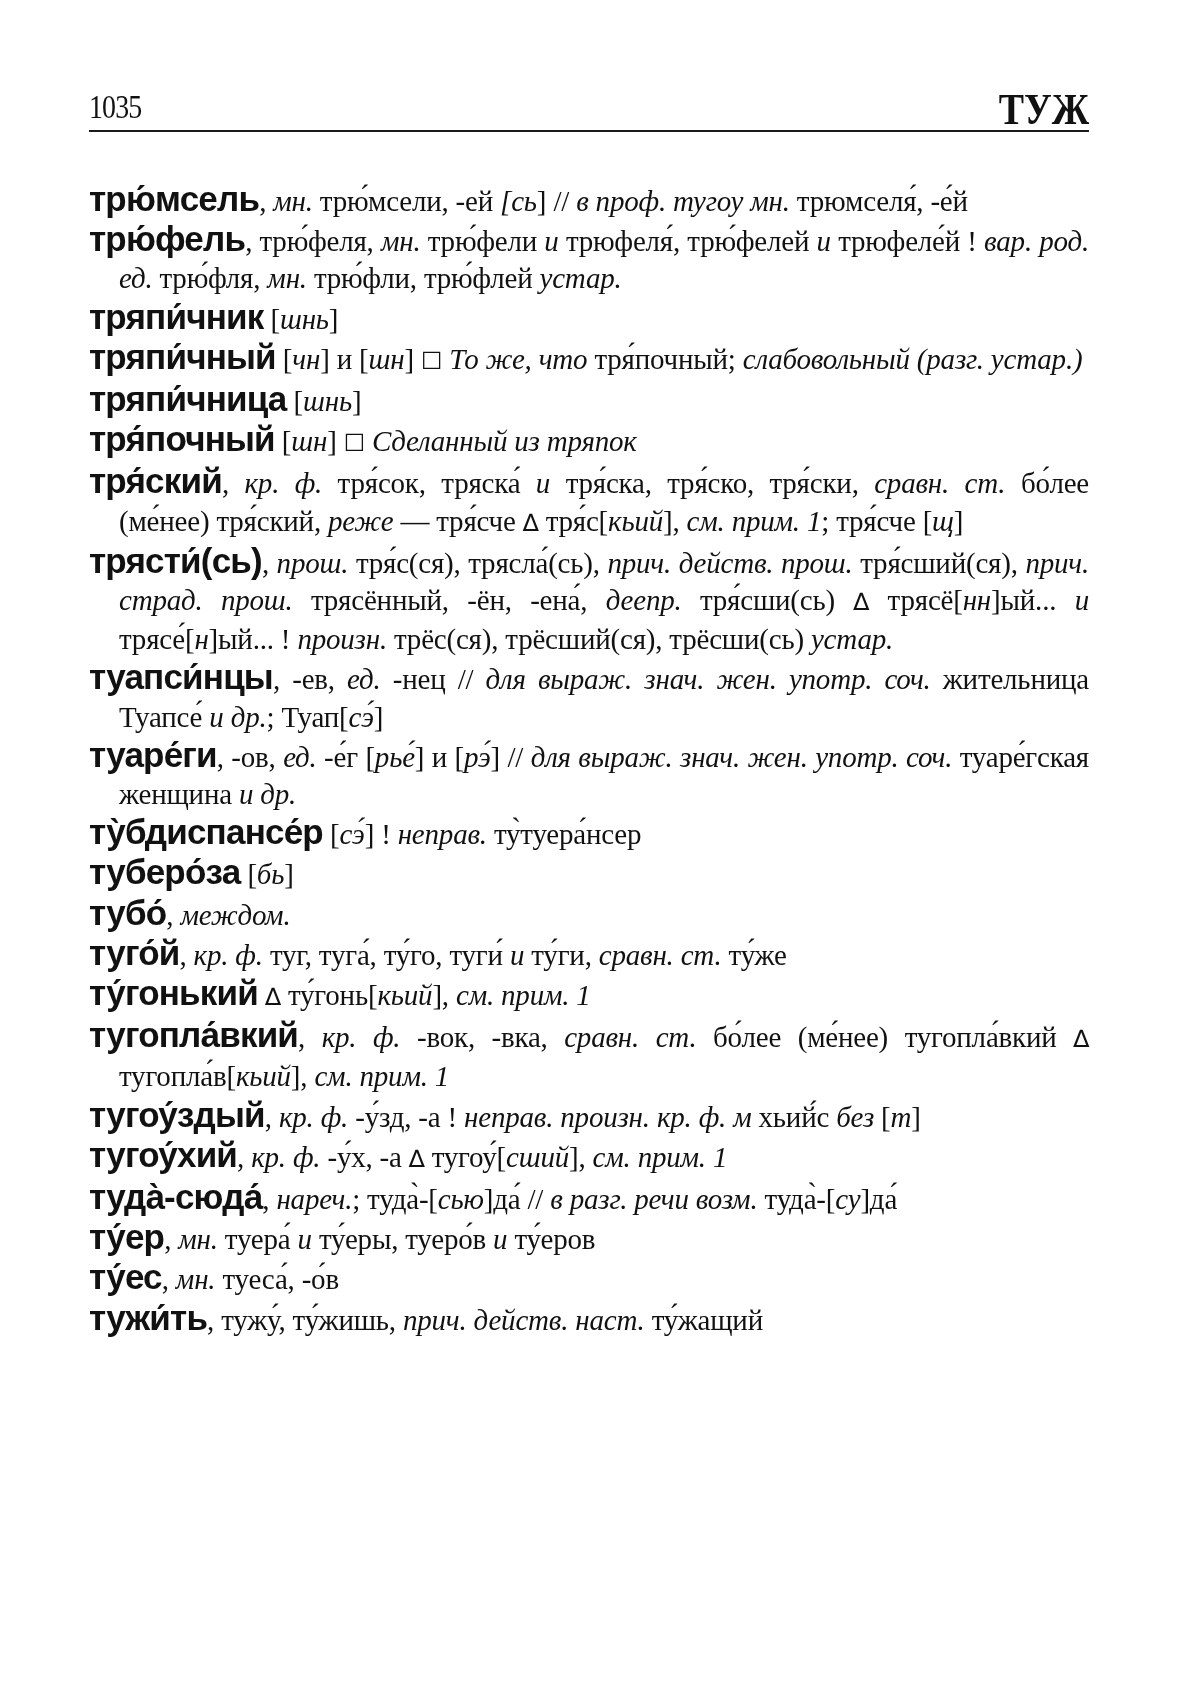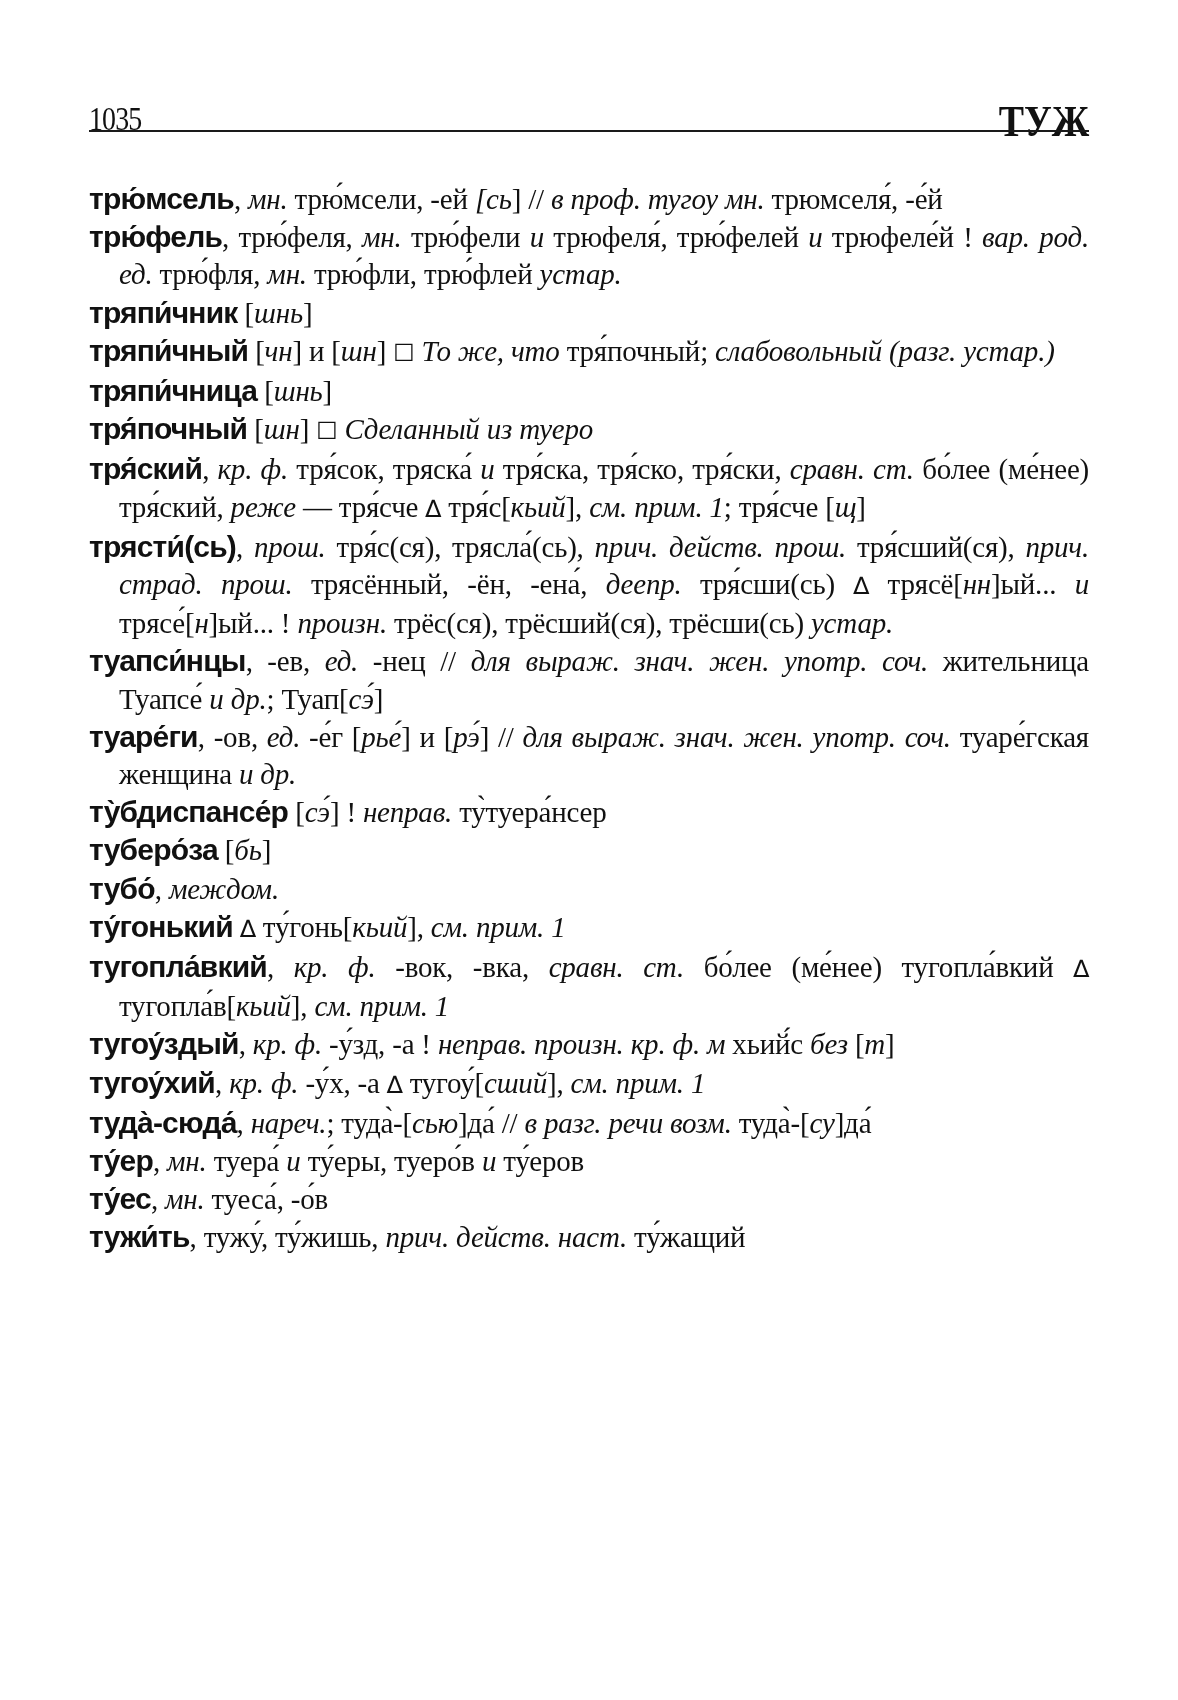--- a/index.html
+++ b/index.html
@@ -16,21 +16,21 @@
       color: #111111;
     }
     .page {
       position: absolute;
       left: 89px;
       top: 0;
       width: 1000px;
     }
     .running-head {
       position: absolute;
-      top: 96px;
+      top: 84px;
       left: 0;
       width: 1000px;
       height: 52px;
     }
     .page-number {
       position: absolute;
       left: 0;
       top: 4px;
       font-size: 34px;
       letter-spacing: -1px;
@@ -62,21 +62,21 @@
     }
     .entry {
       font-size: 29px;
       line-height: 37.2px;
       padding-left: 30px;
       text-indent: -30px;
       text-align: justify;
       white-space: normal;
       letter-spacing: -0.2px;
     }
-    .seg-b { font-weight: bold; font-family: "Liberation Sans", "DejaVu Sans", sans-serif; font-size: 30px; letter-spacing: -0.8px; }
+    .seg-b { font-weight: bold; font-family: "Liberation Sans", "DejaVu Sans", sans-serif; font-size: 35px; letter-spacing: -0.8px; }
     .seg-i { font-style: italic; }
     .seg-r { }
     .seg-sym { font-family: "DejaVu Sans", sans-serif; font-size: 24px; }
   </style>
 </head>
 <body>
 
 <div class="page">
   <div class="running-head">
     <span class="page-number">1035</span>
@@ -84,28 +84,29 @@
   </div>
   <div class="head-rule"></div>
 
   <div class="entries" id="entries">
 
   <div class="entry"><span class="seg-b">трю́мсель</span><span class="seg-r">, </span><span class="seg-i">мн.</span><span class="seg-r"> трю́мсели, -ей </span><span class="seg-i">[с</span><span class="seg-i">ь</span><span class="seg-r">]</span><span class="seg-r"> // </span><span class="seg-i">в проф. тугоу мн.</span><span class="seg-r"> трюмселя́, -е́й</span></div>
       <div class="entry"><span class="seg-b">трю́фель</span><span class="seg-r">, трю́феля, </span><span class="seg-i">мн.</span><span class="seg-r"> трю́фели </span><span class="seg-i">и</span><span class="seg-r"> трюфеля́, трю́фелей </span><span class="seg-i">и</span><span class="seg-r"> трюфеле́й ! </span><span class="seg-i">вар. род. ед.</span><span class="seg-r"> трю́фля, </span><span class="seg-i">мн.</span><span class="seg-r"> трю́фли, трю́флей </span><span class="seg-i">устар.</span></div>
       <div class="entry"><span class="seg-b">тряпи́чник</span><span class="seg-r"> [</span><span class="seg-i">шн</span><span class="seg-i">ь</span><span class="seg-r">]</span></div>
       <div class="entry"><span class="seg-b">тряпи́чный</span><span class="seg-r"> [</span><span class="seg-i">чн</span><span class="seg-r">] и [</span><span class="seg-i">шн</span><span class="seg-r">] </span><span class="seg-sym">☐</span><span class="seg-i"> То же, что</span><span class="seg-r"> тря́почный; </span><span class="seg-i">слабовольный (разг. устар.)</span></div>
       <div class="entry"><span class="seg-b">тряпи́чница</span><span class="seg-r"> [</span><span class="seg-i">шн</span><span class="seg-i">ь</span><span class="seg-r">]</span></div>
-      <div class="entry"><span class="seg-b">тря́почный</span><span class="seg-r"> [</span><span class="seg-i">шн</span><span class="seg-r">] </span><span class="seg-sym">☐</span><span class="seg-i"> Сделанный из туеро</span></div>
+      <div class="entry"><span class="seg-b">тря́почный</span><span class="seg-r"> [</span><span class="seg-i">шн</span><span class="seg-r">] </span><span class="seg-sym">☐</span><span class="seg-i"> Сделанный из тряпок</span></div>
       <div class="entry"><span class="seg-b">тря́ский</span><span class="seg-r">, </span><span class="seg-i">кр. ф.</span><span class="seg-r"> тря́сок, тряска́ </span><span class="seg-i">и</span><span class="seg-r"> тря́ска, тря́ско, тря́ски, </span><span class="seg-i">сравн. ст.</span><span class="seg-r"> бо́лее (ме́нее) тря́ский, </span><span class="seg-i">реже</span><span class="seg-r"> — тря́сче </span><span class="seg-sym">∆</span><span class="seg-r"> тря́с[</span><span class="seg-i">кьий</span><span class="seg-r">], </span><span class="seg-i">см. прим. 1</span><span class="seg-r">; тря́сче [</span><span class="seg-i">щ</span><span class="seg-r">]</span></div>
       <div class="entry"><span class="seg-b">трясти́(сь)</span><span class="seg-r">, </span><span class="seg-i">прош.</span><span class="seg-r"> тря́с(ся), трясла́(сь), </span><span class="seg-i">прич. действ. прош.</span><span class="seg-r"> тря́сший(ся), </span><span class="seg-i">прич. страд. прош.</span><span class="seg-r"> трясённый, -ён, -ена́, </span><span class="seg-i">деепр.</span><span class="seg-r"> тря́сши(сь) </span><span class="seg-sym">∆</span><span class="seg-r"> трясё[</span><span class="seg-i">нн</span><span class="seg-r">]ый... </span><span class="seg-i">и</span><span class="seg-r"> трясе́[</span><span class="seg-i">н</span><span class="seg-r">]ый... ! </span><span class="seg-i">произн.</span><span class="seg-r"> трёс(ся), трёсший(ся), трёсши(сь) </span><span class="seg-i">устар.</span></div>
       <div class="entry"><span class="seg-b">туапси́нцы</span><span class="seg-r">, -ев, </span><span class="seg-i">ед.</span><span class="seg-r"> -нец // </span><span class="seg-i">для выраж. знач. жен. употр. соч.</span><span class="seg-r"> жительница Туапсе́ </span><span class="seg-i">и др.</span><span class="seg-r">; Туап[</span><span class="seg-i">сэ́</span><span class="seg-r">]</span></div>
       <div class="entry"><span class="seg-b">туаре́ги</span><span class="seg-r">, -ов, </span><span class="seg-i">ед.</span><span class="seg-r"> -е́г [</span><span class="seg-i">рье́</span><span class="seg-r">] и [</span><span class="seg-i">рэ́</span><span class="seg-r">] // </span><span class="seg-i">для выраж. знач. жен. употр. соч.</span><span class="seg-r"> туаре́гская женщина </span><span class="seg-i">и др.</span></div>
       <div class="entry"><span class="seg-b">ту̀бдиспансе́р</span><span class="seg-r"> [</span><span class="seg-i">сэ́</span><span class="seg-r">] ! </span><span class="seg-i">неправ.</span><span class="seg-r"> ту̀туера́нсер</span></div>
       <div class="entry"><span class="seg-b">туберо́за</span><span class="seg-r"> [</span><span class="seg-i">бь</span><span class="seg-r">]</span></div>
       <div class="entry"><span class="seg-b">тубо́</span><span class="seg-r">, </span><span class="seg-i">междом.</span></div>
+      <div class="entry"><span class="seg-b">туго́й</span><span class="seg-r">, </span><span class="seg-i">кр. ф.</span><span class="seg-r"> туг, туга́, ту́го, туги́ </span><span class="seg-i">и</span><span class="seg-r"> ту́ги, </span><span class="seg-i">сравн. ст.</span><span class="seg-r"> ту́же</span></div>
       <div class="entry"><span class="seg-b">ту́гонький</span><span class="seg-r"> </span><span class="seg-sym">∆</span><span class="seg-r"> ту́гонь[</span><span class="seg-i">кьий</span><span class="seg-r">], </span><span class="seg-i">см. прим. 1</span></div>
       <div class="entry"><span class="seg-b">тугопла́вкий</span><span class="seg-r">, </span><span class="seg-i">кр. ф.</span><span class="seg-r"> -вок, -вка, </span><span class="seg-i">сравн. ст.</span><span class="seg-r"> бо́лее (ме́нее) тугопла́вкий </span><span class="seg-sym">∆</span><span class="seg-r"> тугопла́в[</span><span class="seg-i">кьий</span><span class="seg-r">], </span><span class="seg-i">см. прим. 1</span></div>
       <div class="entry"><span class="seg-b">тугоу́здый</span><span class="seg-r">, </span><span class="seg-i">кр. ф.</span><span class="seg-r"> -у́зд, -а ! </span><span class="seg-i">неправ. произн. кр. ф. м</span><span class="seg-r"> хьий́с </span><span class="seg-i">без</span><span class="seg-r"> [</span><span class="seg-i">т</span><span class="seg-r">]</span></div>
       <div class="entry"><span class="seg-b">тугоу́хий</span><span class="seg-r">, </span><span class="seg-i">кр. ф.</span><span class="seg-r"> -у́х, -а </span><span class="seg-sym">∆</span><span class="seg-r"> тугоу́[</span><span class="seg-i">сший</span><span class="seg-r">], </span><span class="seg-i">см. прим. 1</span></div>
       <div class="entry"><span class="seg-b">туда̀-сюда́</span><span class="seg-r">, </span><span class="seg-i">нареч.</span><span class="seg-r">; туда̀-[</span><span class="seg-i">сью</span><span class="seg-r">]да́ // </span><span class="seg-i">в разг. речи возм.</span><span class="seg-r"> туда̀-[</span><span class="seg-i">су</span><span class="seg-r">]да́</span></div>
       <div class="entry"><span class="seg-b">ту́ер</span><span class="seg-r">, </span><span class="seg-i">мн.</span><span class="seg-r"> туера́ </span><span class="seg-i">и</span><span class="seg-r"> ту́еры, туеро́в </span><span class="seg-i">и</span><span class="seg-r"> ту́еров</span></div>
       <div class="entry"><span class="seg-b">ту́ес</span><span class="seg-r">, </span><span class="seg-i">мн.</span><span class="seg-r"> туеса́, -о́в</span></div>
       <div class="entry"><span class="seg-b">тужи́ть</span><span class="seg-r">, тужу́, ту́жишь, </span><span class="seg-i">прич. действ. наст.</span><span class="seg-r"> ту́жащий</span></div>
     </div>
 </div>

